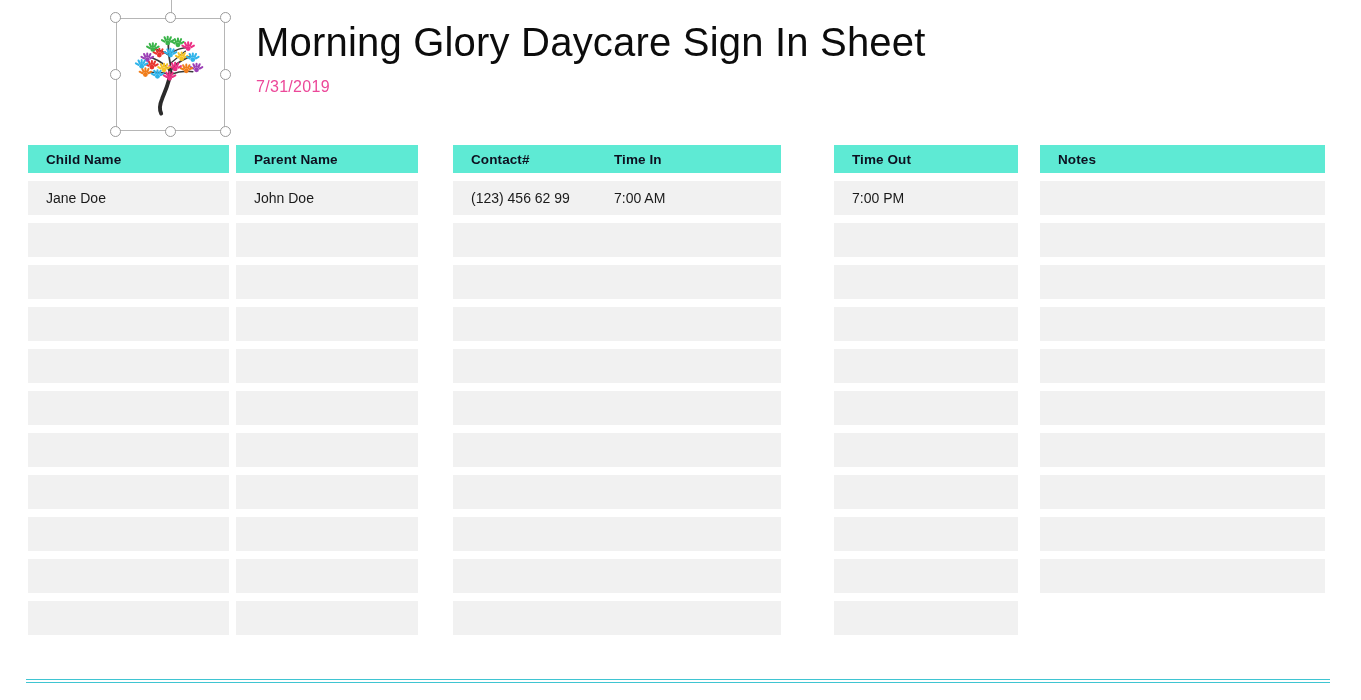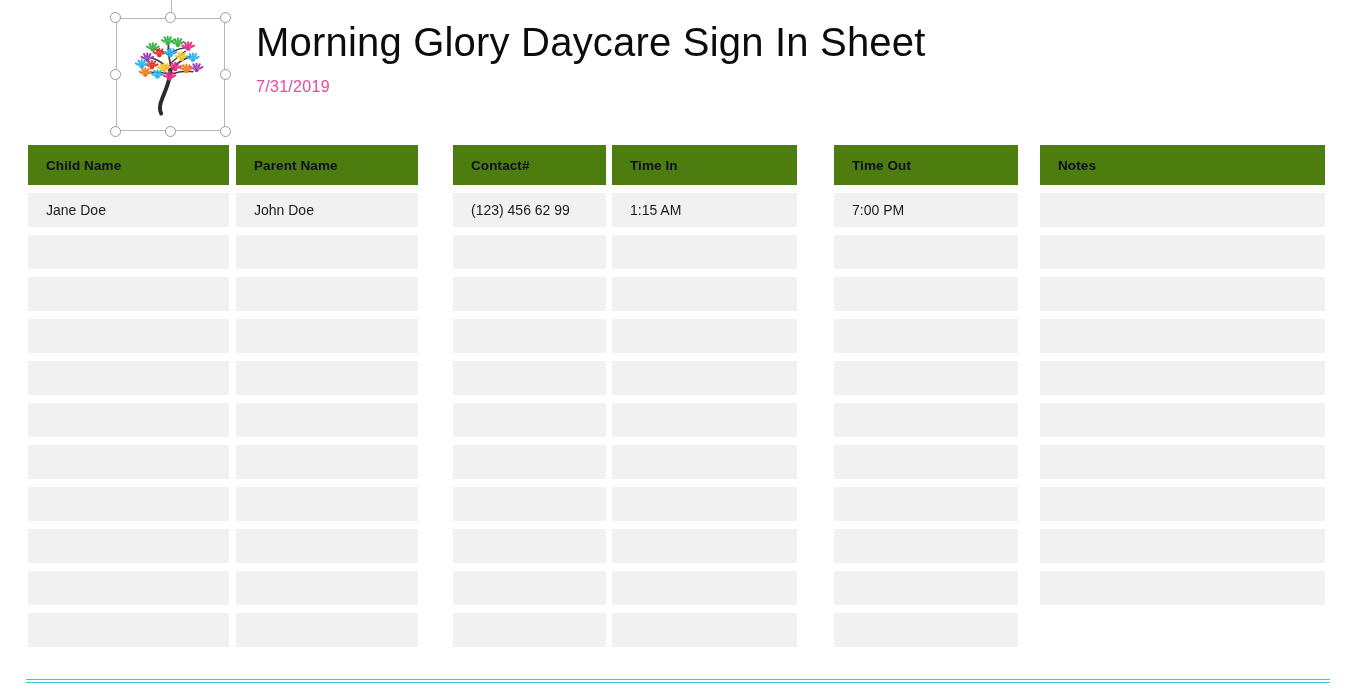--- a/index.html
+++ b/index.html
@@ -94,22 +94,22 @@
     position: absolute;
     left: 0;
     top: 145px;
     width: 1361px;
   }
   .table-col {
     position: absolute;
     top: 0;
   }
   .col-header {
-    height: 40px;
-    background: #4d7c0f;
+    height: 28px;
+    background: #5eead4;
     display: flex;
     align-items: center;
     padding-left: 18px;
     box-sizing: border-box;
     font-size: 13.5px;
     font-weight: bold;
     color: #0d1020;
     letter-spacing: 0.1px;
   }
   .col-cell {
@@ -287,23 +287,23 @@
       <div class="col-cell"></div>
       <div class="col-cell"></div>
       <div class="col-cell"></div>
       <div class="col-cell"></div>
       <div class="col-cell"></div>
       <div class="col-cell"></div>
       <div class="col-cell"></div>
       <div class="col-cell"></div>
       <div class="col-cell"></div>
     </div>
-    <div class="table-col" style="left: 612px; width: 185px;">
+    <div class="table-col" style="left: 596px; width: 185px;">
       <div class="col-header">Time In</div>
-      <div class="col-cell">1:15 AM</div>
+      <div class="col-cell">7:00 AM</div>
       <div class="col-cell"></div>
       <div class="col-cell"></div>
       <div class="col-cell"></div>
       <div class="col-cell"></div>
       <div class="col-cell"></div>
       <div class="col-cell"></div>
       <div class="col-cell"></div>
       <div class="col-cell"></div>
       <div class="col-cell"></div>
       <div class="col-cell"></div>

